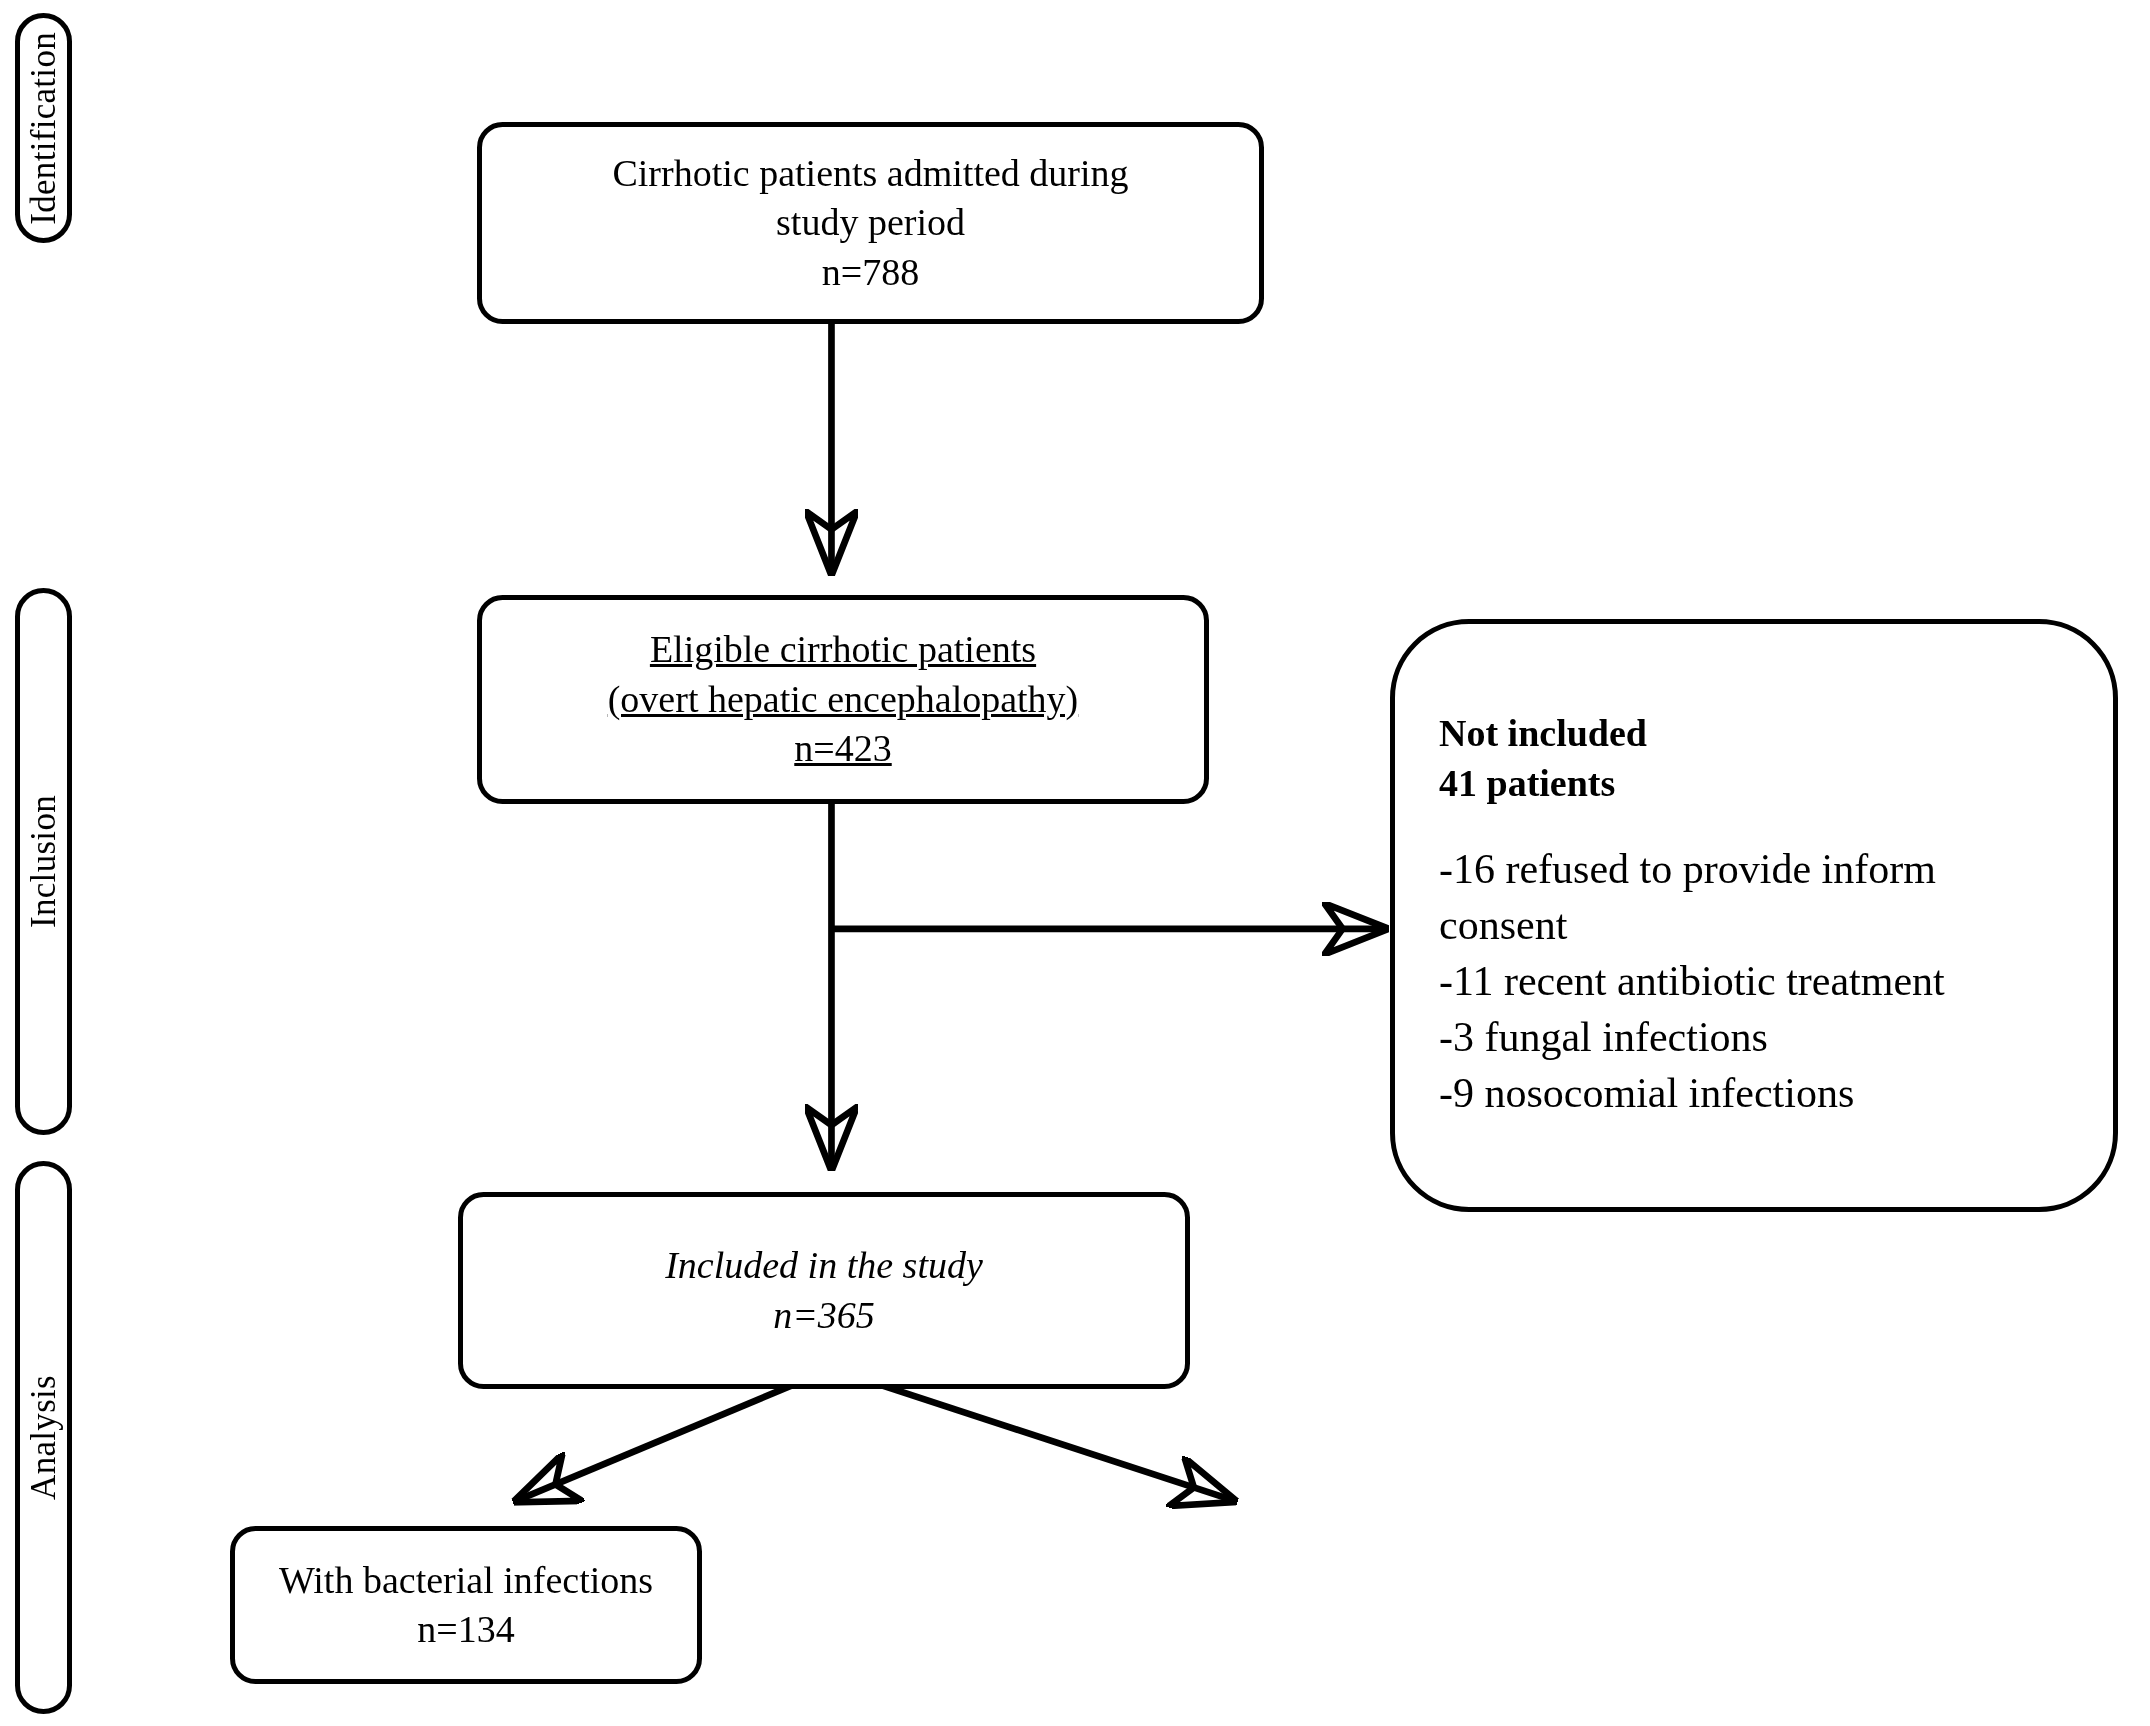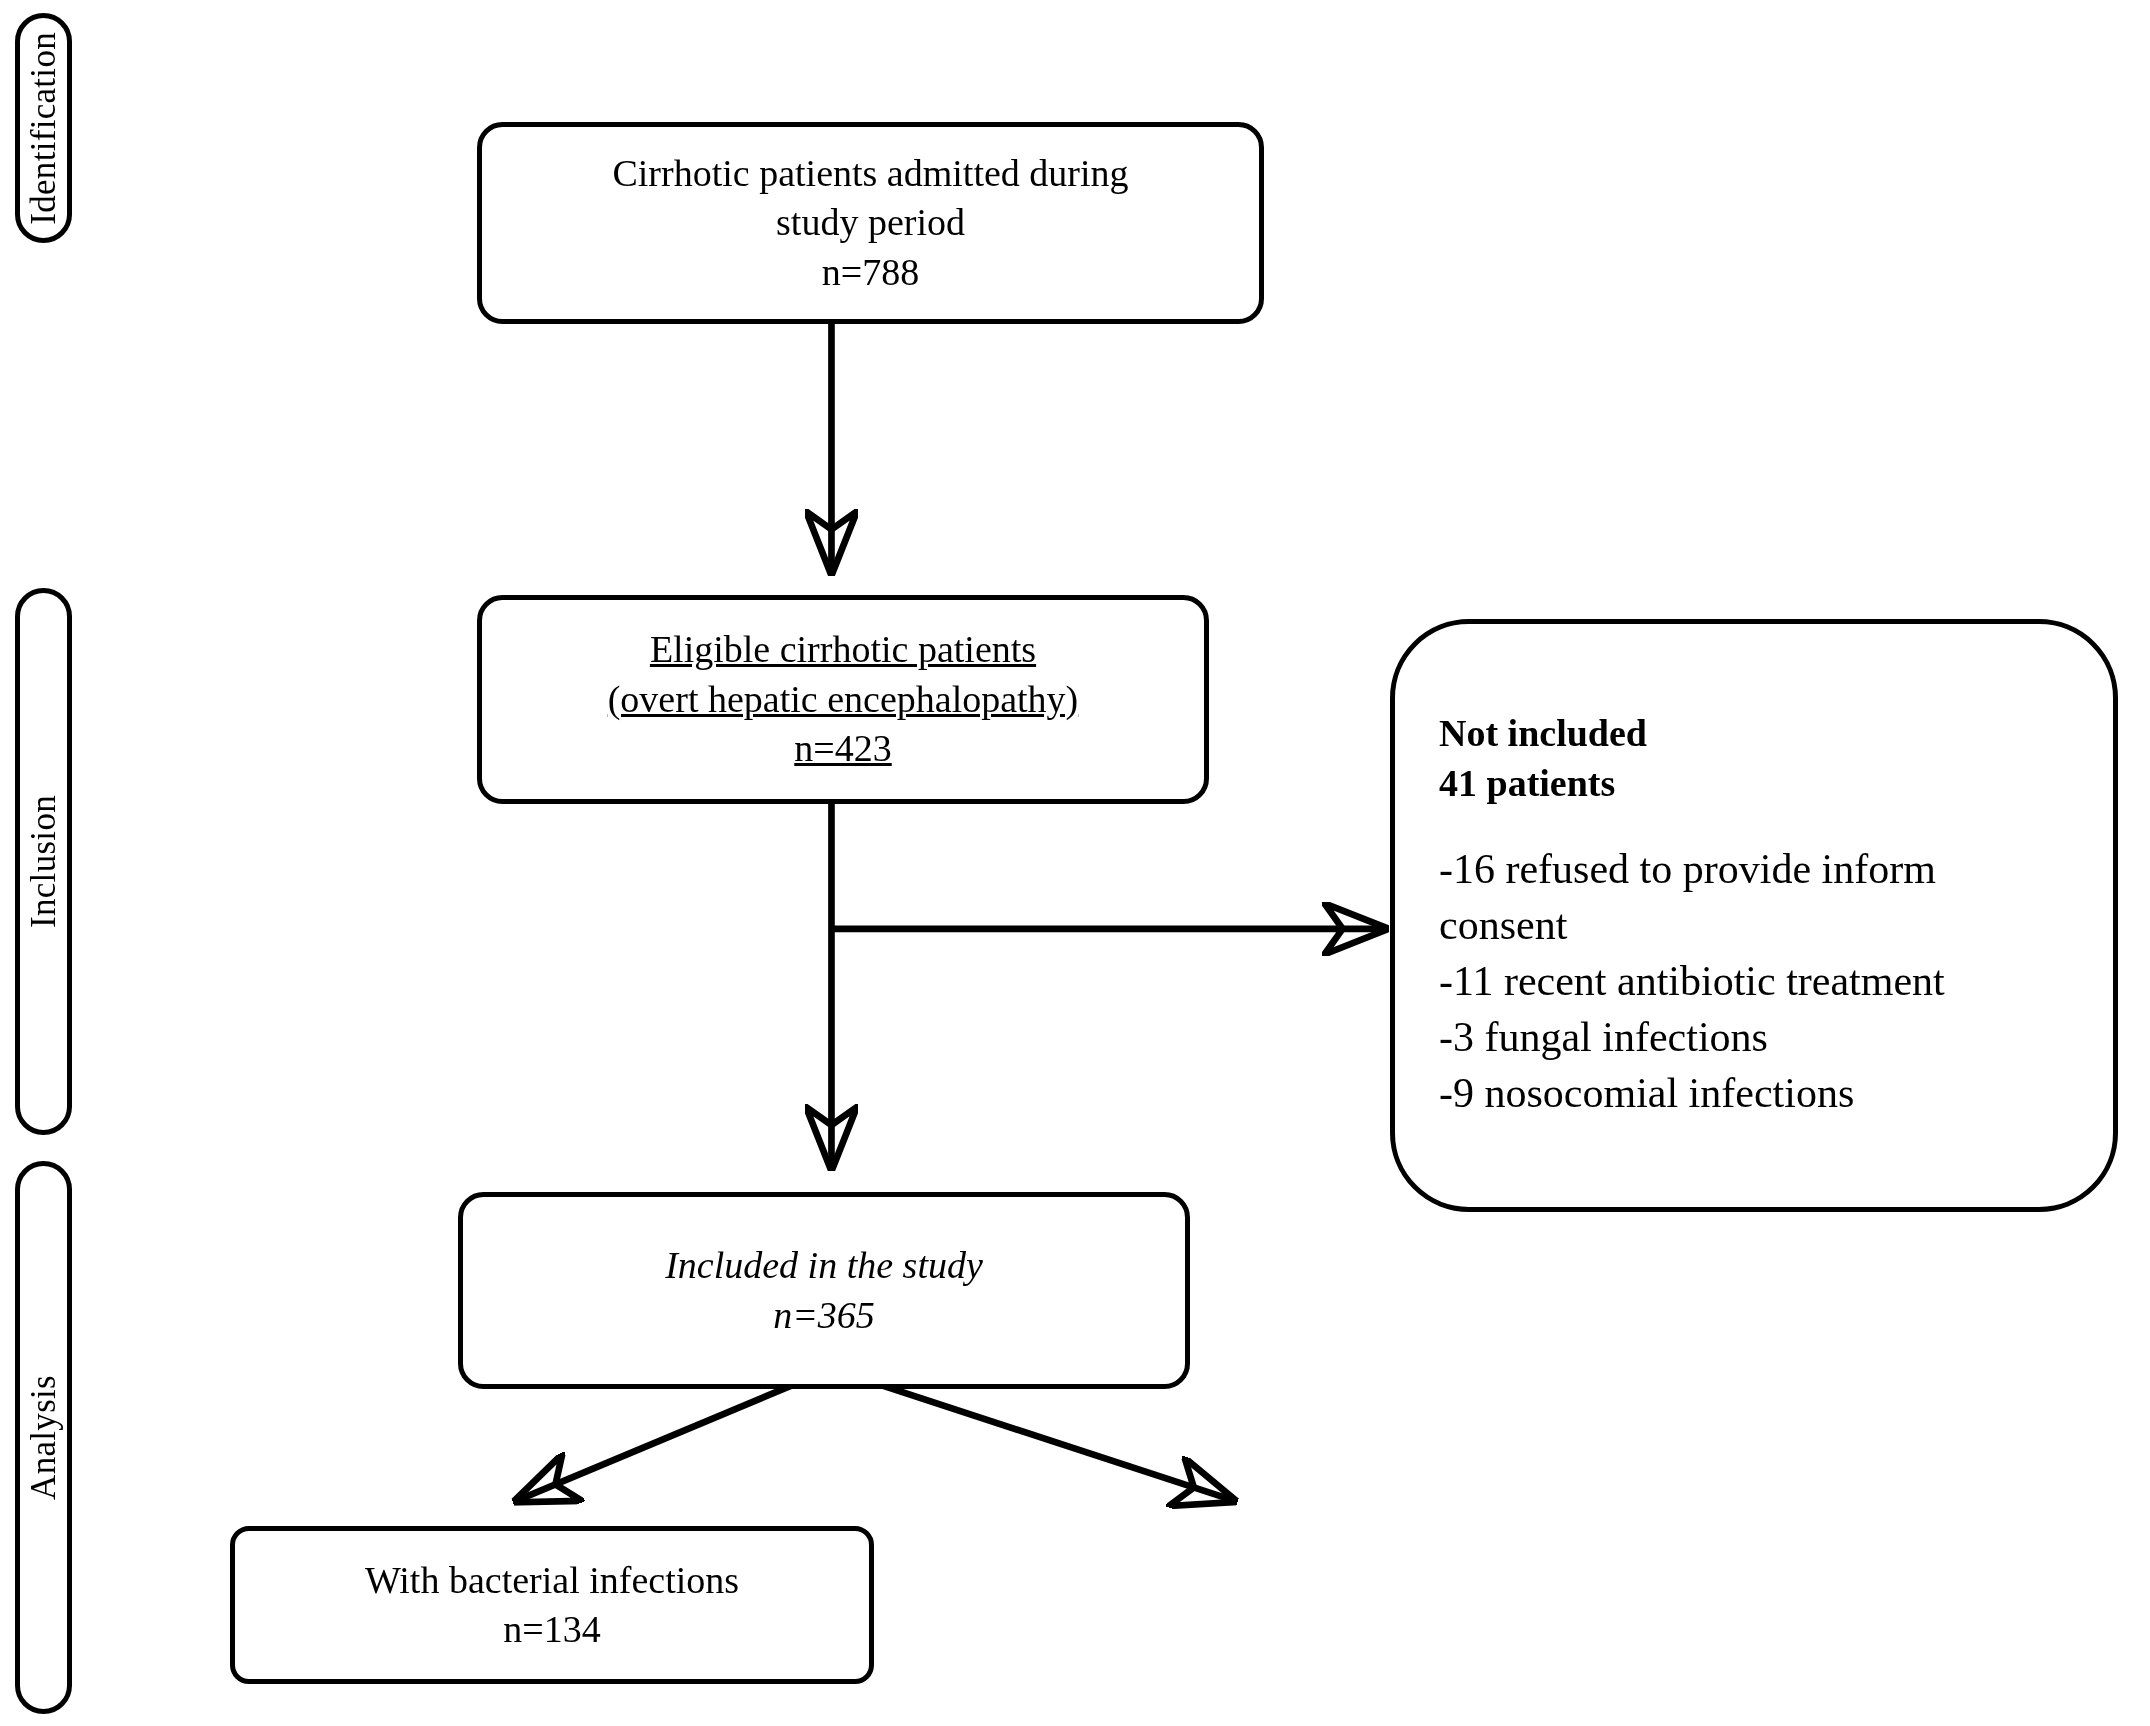--- a/index.html
+++ b/index.html
@@ -153,20 +153,20 @@
         <div>-9 nosocomial  infections</div>
       </div>
     </div>
   </div>
 
   <div class="node node-small-radius" style="left:458px; top:1172px; width:732px; height:197px;font-style:italic;">
     <div class="line">Included in the study</div>
     <div class="line">n=365</div>
   </div>
 
-  <div class="node node-small-radius" style="left:230px; top:1506px; width:644px; height:158px;border-radius:19px;">
+  <div class="node node-small-radius" style="left:230px; top:1506px; width:472px; height:158px;">
     <div class="line">With bacterial infections</div>
     <div class="line">n=134</div>
   </div>
 
 
 </div>
 
 
 </body></html>

